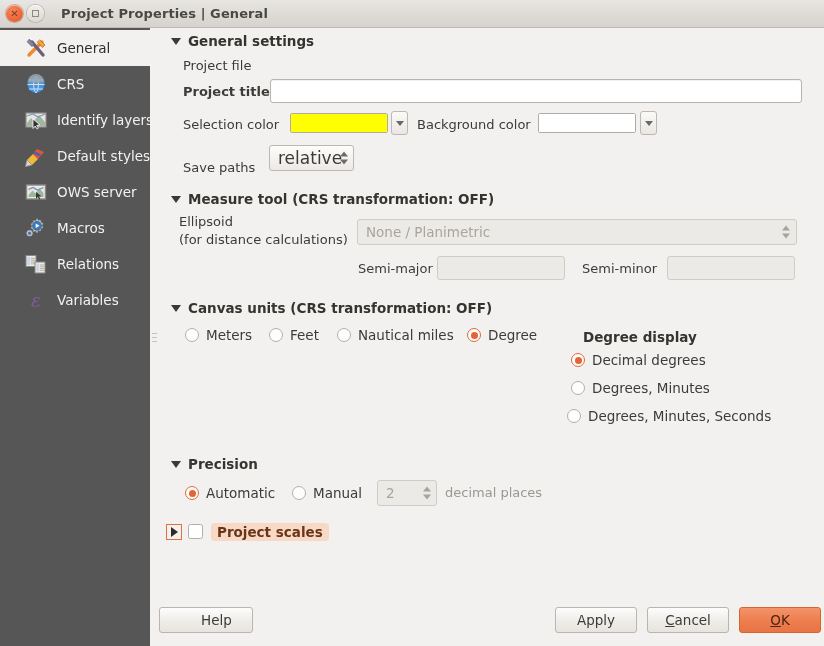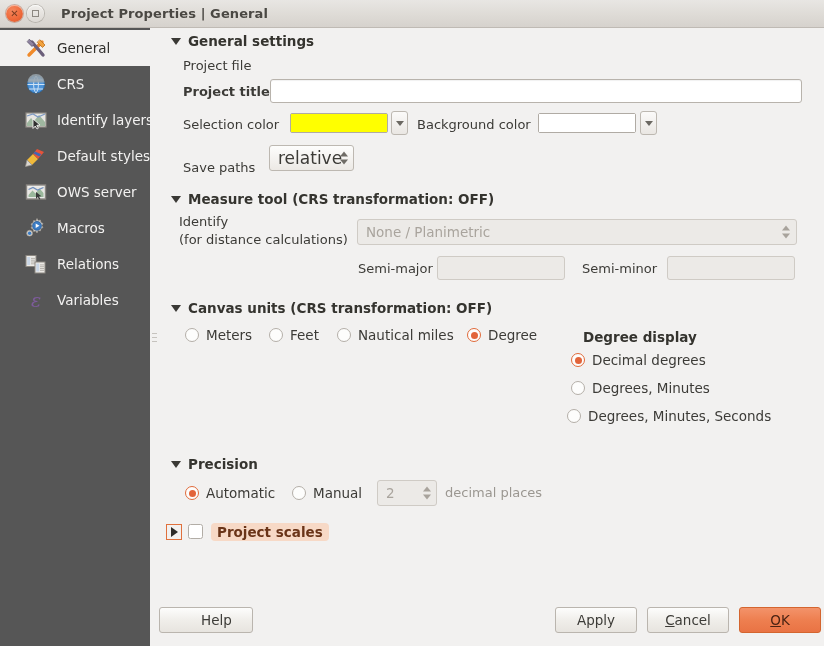--- a/index.html
+++ b/index.html
@@ -418,21 +418,21 @@
           <i class="up"></i>
           <i class="dn"></i>
         </span>
     </div>
 
     <div style="position:absolute;left:12px;top:163px;" class="group-head">
       <span class="tri"></span>
       <span>Measure tool (CRS transformation: OFF)</span>
     </div>
 
-    <div style="position:absolute;left:20px;top:186px;" class="lbl">Identify</div>
+    <div style="position:absolute;left:20px;top:186px;" class="lbl">Ellipsoid</div>
     <div style="position:absolute;left:20px;top:204px;" class="lbl">(for distance calculations)</div>
     <div style="position:absolute;left:198px;top:191px;width:440px;" class="combo-disabled">
       <span>None / Planimetric</span>
       <span class="spin-arrows">
           <i class="up"></i>
           <i class="dn"></i>
         </span>
     </div>
 
     <div style="position:absolute;left:199px;top:233px;" class="lbl">Semi-major</div>

